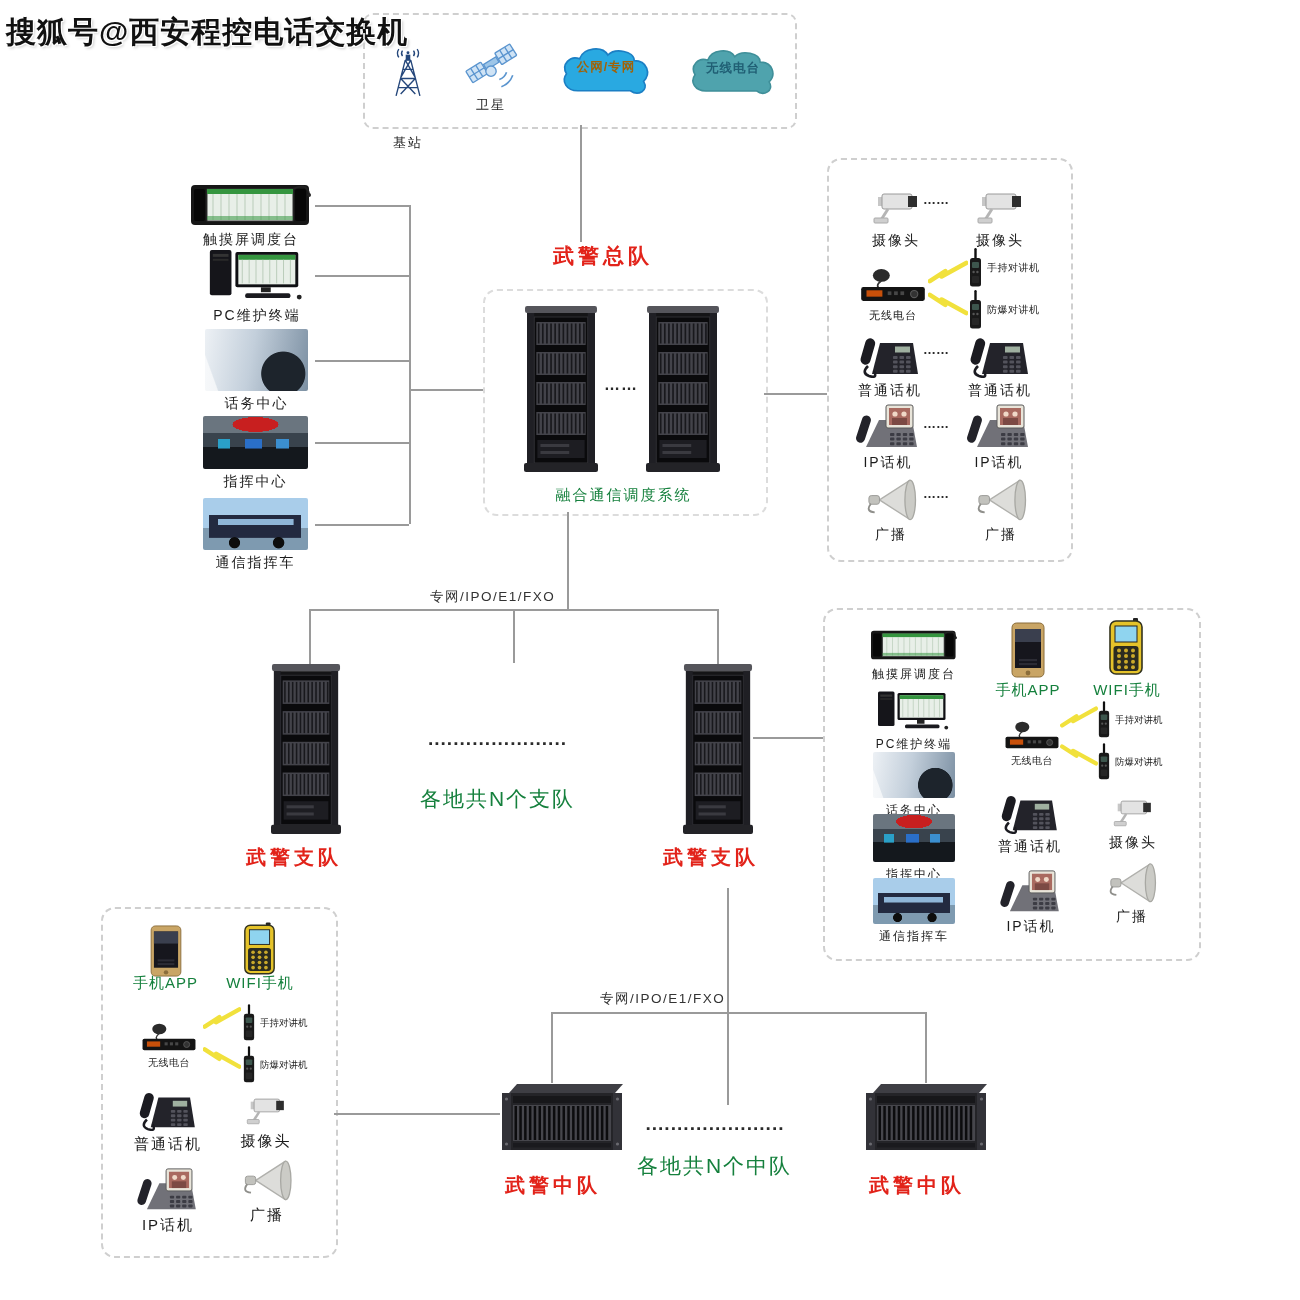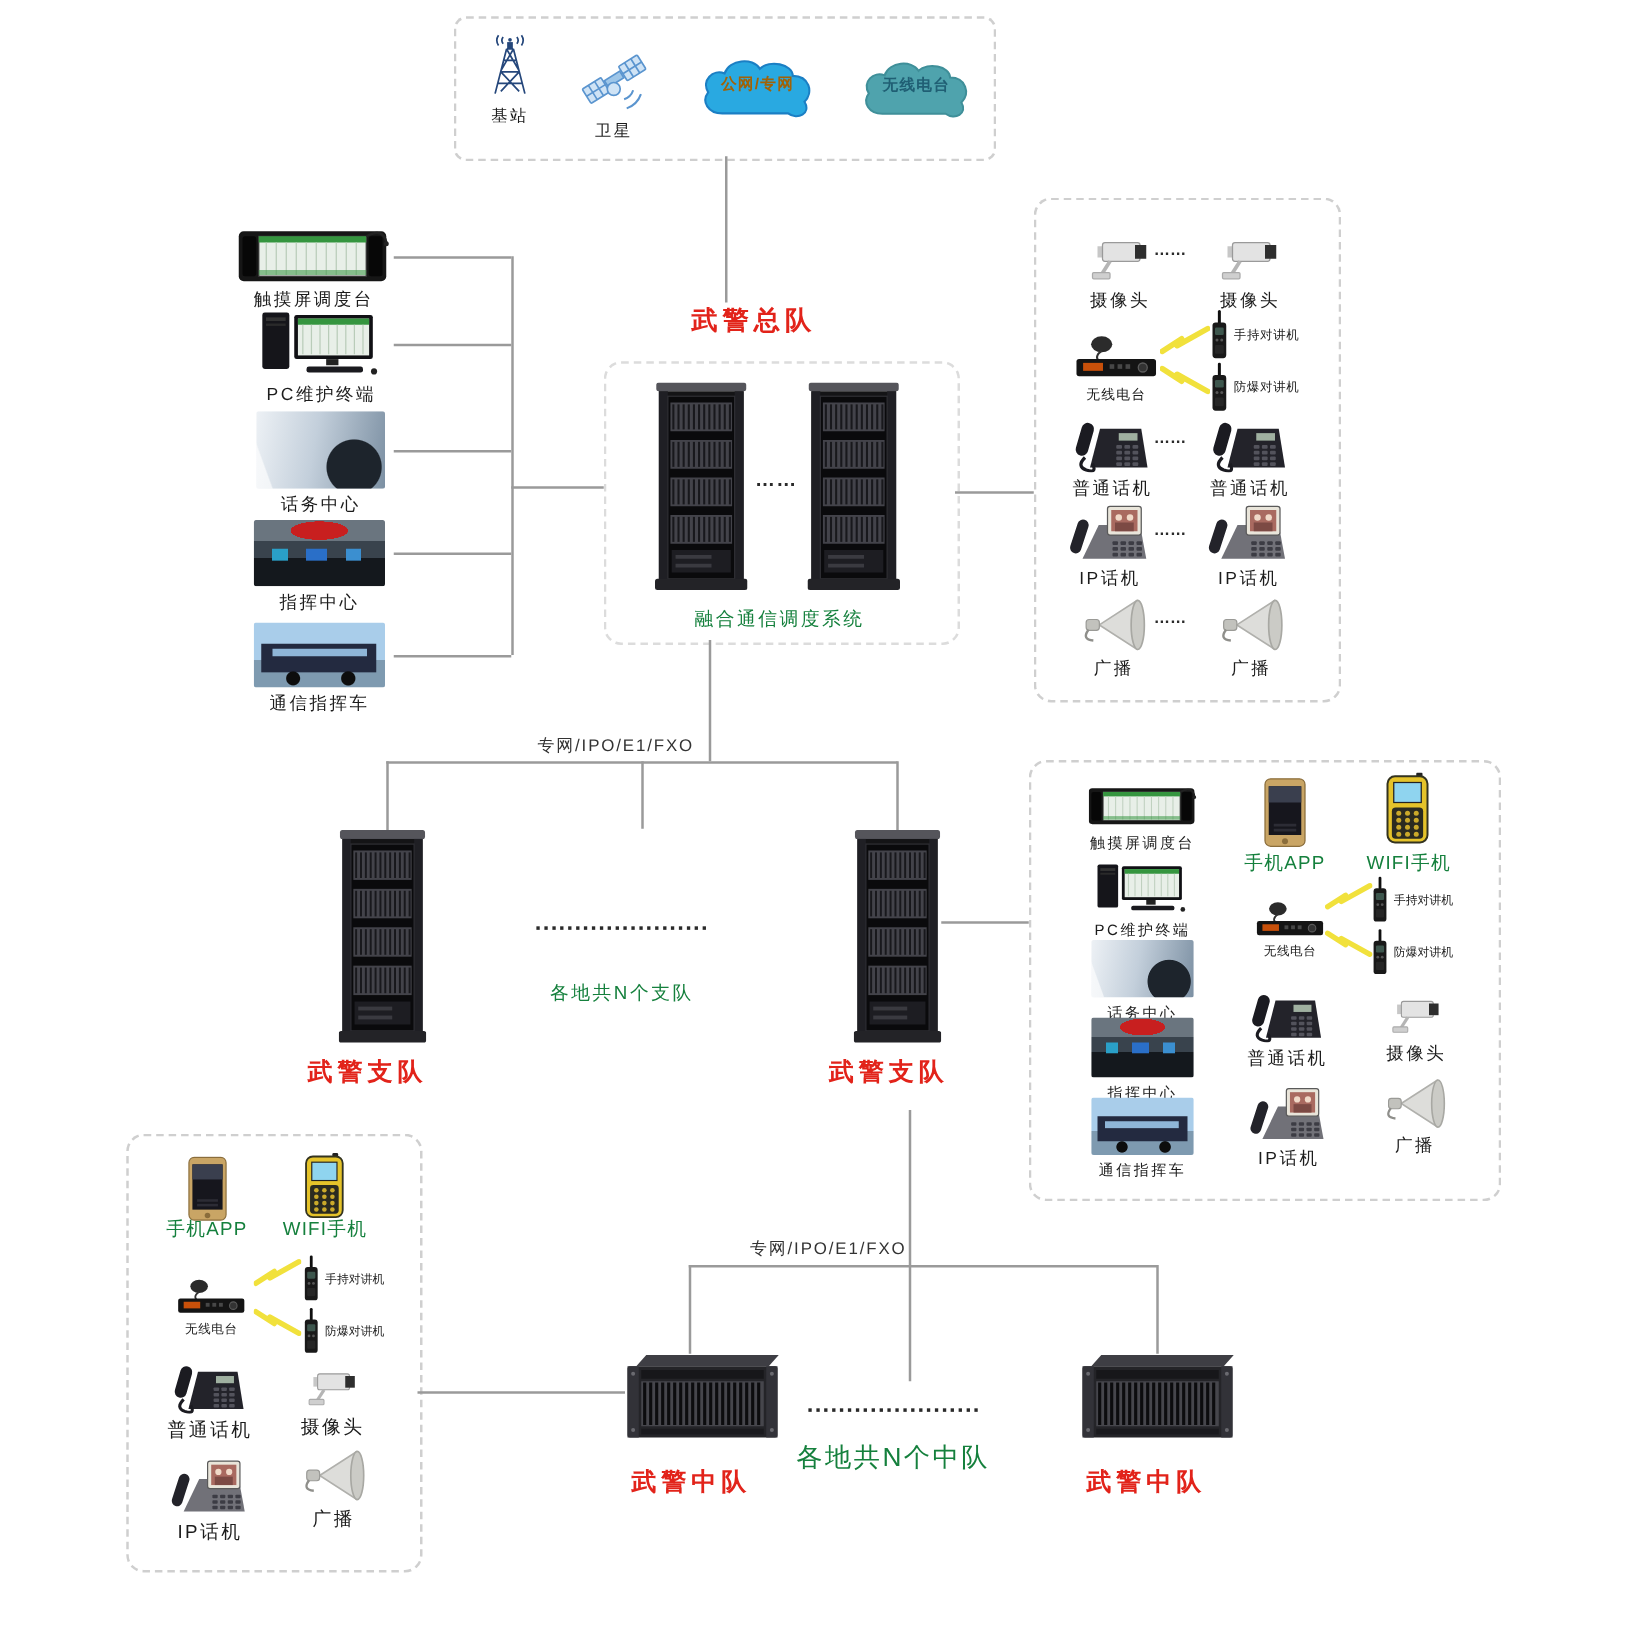--- a/index.html
+++ b/index.html
@@ -40,23 +40,24 @@
   .cloud-wrap{position:absolute;}
   .cloud-wrap .cloud-label{position:absolute;left:0;top:0;width:100%;height:88%;display:flex;align-items:center;justify-content:center;
       font-size:12.5px;font-weight:700;letter-spacing:1px;}
   .flip-v svg{transform:scaleY(-1);}
 </style>
 </head>
 <body>
 
 <div class="canvas">
 
+  <div class="watermark">搜狐号@西安程控电话交换机</div>
 
   <div class="dashed-box" style="left:363px;top:13px;width:430px;height:112px;border-radius:10px;"></div>
-  <div class="dev" style="left:386px;top:24px;width:44px;">
+  <div class="dev" style="left:386px;top:45px;width:44px;gap:29px;">
     <span class="ico" style="height:56px;">
         <svg viewBox="0 0 48 58">
         <g stroke="#25477b" fill="none" stroke-width="1.5">
           <path d="M21 15 L11 54 M27 15 L37 54 M21 15 h6 M18.5 25 h11 M16 35 h16 M13.5 45 h21
                    M21 15 L32 34 M27 15 L16 34 M16 35 L32 52 M32 35 L16 52"></path>
           <path d="M14 3 a8 8 0 0 0 0 9 M18 4.5 a5 5 0 0 0 0 6 M34 3 a8 8 0 0 1 0 9 M30 4.5 a5 5 0 0 1 0 6"></path>
         </g>
         <rect x="21.5" y="9" width="5" height="6" fill="#25477b"></rect>
         <circle cx="24" cy="7" r="1.6" fill="#25477b"></circle>
         </svg>
@@ -583,21 +584,21 @@
           <rect x="57.5" y="107.5" width="1.6" height="20" fill="#18181c"></rect>
         <rect x="13" y="134" width="46" height="18" fill="#1d1d22"></rect>
         <rect x="16" y="138" width="28" height="3" fill="#3a3a40"></rect>
         <rect x="16" y="145" width="28" height="3" fill="#3a3a40"></rect>
         <rect x="0" y="157" width="72" height="9" rx="2" fill="#232327"></rect>
         </svg>
       </span>
   </div>
   <div class="red-title" style="left:246px;top:844px;width:120px;font-size:20px;">武警支队</div>
   <div class="dots" style="left:415px;top:733px;width:165px;text-align:center;font-size:19px;letter-spacing:0;">······················</div>
-  <div class="note" style="left:400px;top:785px;width:195px;font-size:15px;">各地共N个支队</div>
+  <div class="note" style="left:400px;top:785px;width:195px;font-size:21px;">各地共N个支队</div>
   <div class="dev" style="left:683px;top:664px;width:70px;">
     <span class="ico" style="height:172px;">
         <svg viewBox="0 0 72 168" preserveAspectRatio="none">
         <rect x="1" y="0" width="70" height="7" rx="2" fill="#55555b"></rect>
         <rect x="3" y="7" width="66" height="154" fill="#141416"></rect>
         <rect x="3" y="7" width="7" height="154" fill="#1f1f24"></rect>
         <rect x="62" y="7" width="7" height="154" fill="#1f1f24"></rect>
         <rect x="10" y="11" width="52" height="146" fill="#0a0a0c" stroke="#2e2e33"></rect>
           <rect x="12" y="16" width="48" height="23" fill="#43434a"></rect>
           <rect x="13.5" y="17.5" width="1.6" height="20" fill="#18181c"></rect>

